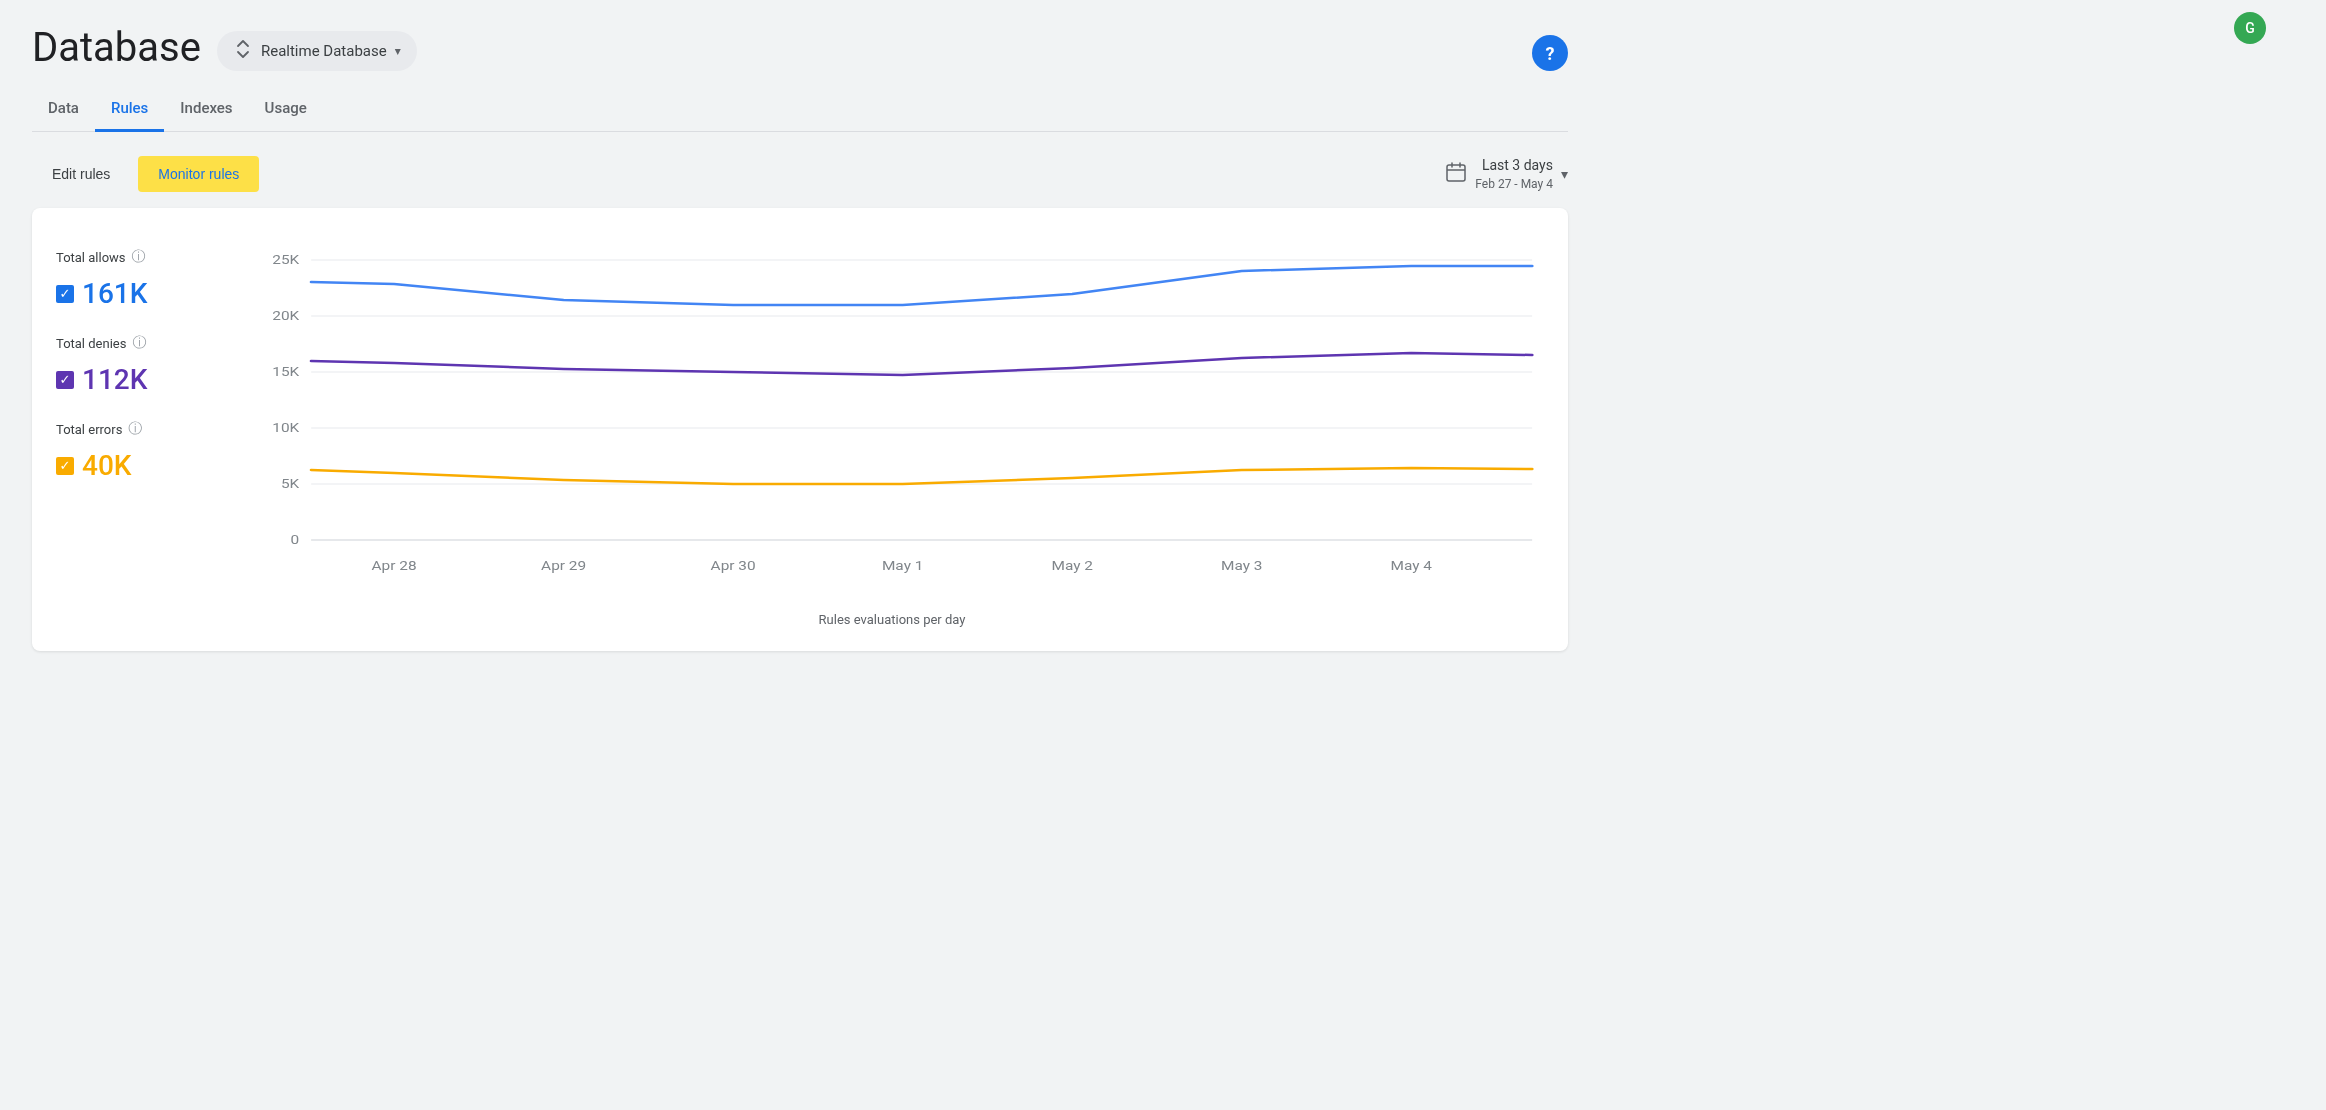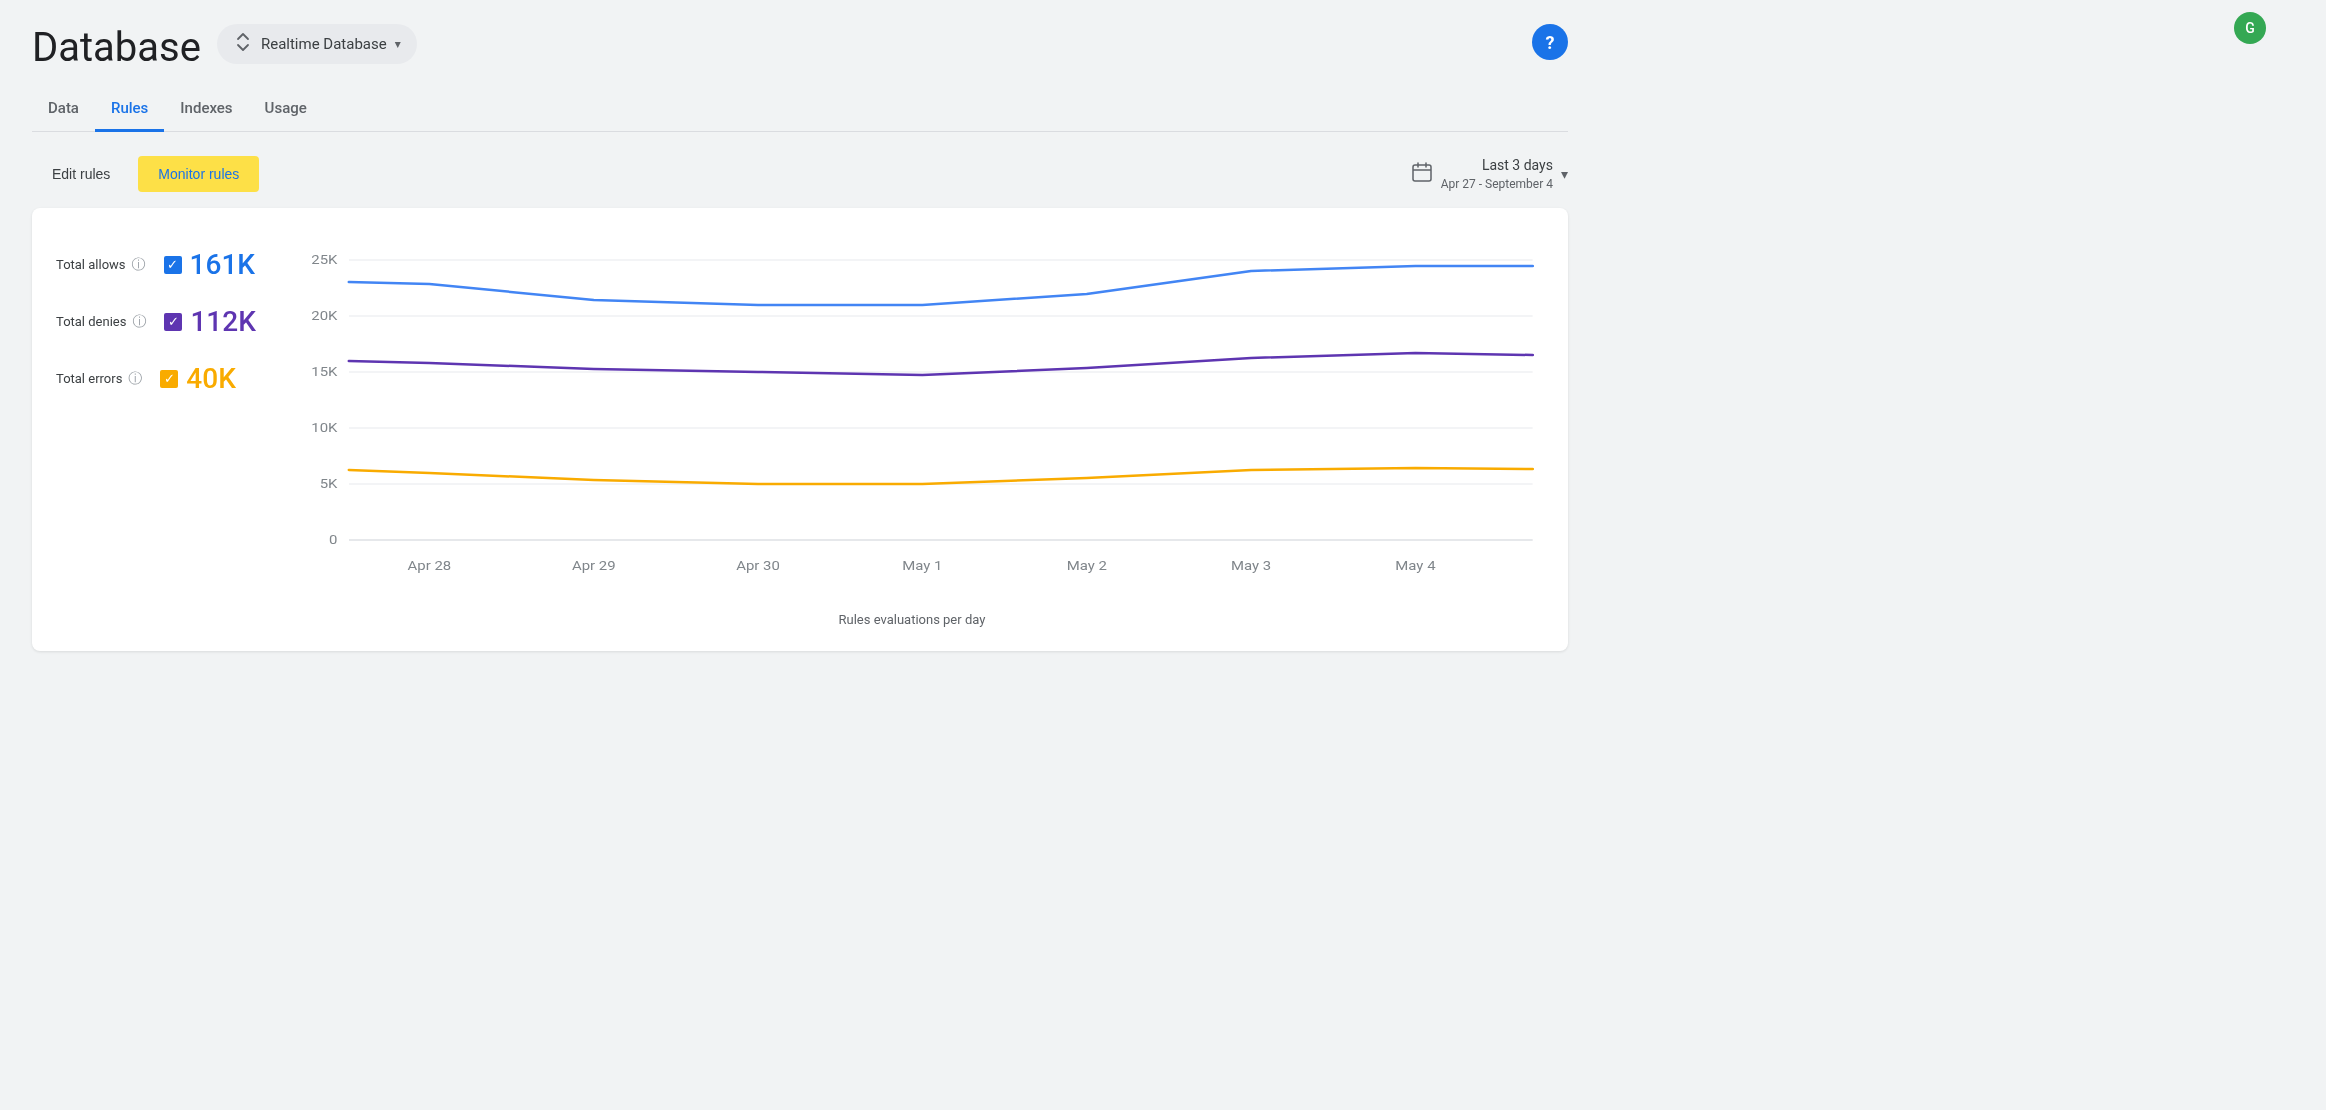--- a/index.html
+++ b/index.html
@@ -8,21 +8,21 @@
       background: #f1f3f4;
       color: #202124;
       min-height: 100vh;
     }
     .page-container {
       padding: 24px 32px;
       max-width: 1600px;
     }
     .header-row {
       display: flex;
-      align-items: flex-start;
+      align-items: flex-end;
       gap: 16px;
       margin-bottom: 16px;
     }
     .page-title {
       font-size: 40px;
       font-weight: 400;
       color: #202124;
     }
     .db-selector {
       display: flex;
@@ -116,21 +116,22 @@
     }
     .chart-legends {
       min-width: 160px;
       display: flex;
       flex-direction: column;
       gap: 24px;
       padding-top: 8px;
     }
     .legend-item {
       display: flex;
-      gap: 18px;
+      flex-direction: column;
+      gap: 11px;
       text-align: right;
     }
     .legend-label {
       display: flex;
       align-items: center;
       gap: 6px;
       font-size: 13px;
       color: #3c4043;
     }
     .legend-help {
@@ -230,21 +231,21 @@
         <span style="font-size:20px;color:#5f6368;">
           <svg width="22" height="22" viewBox="0 0 22 22" fill="none" xmlns="http://www.w3.org/2000/svg">
             <rect x="2" y="4" width="18" height="16" rx="2" stroke="#5f6368" stroke-width="1.5" fill="none"></rect>
             <line x1="2" y1="9" x2="20" y2="9" stroke="#5f6368" stroke-width="1.5"></line>
             <line x1="7" y1="2" x2="7" y2="6" stroke="#5f6368" stroke-width="1.5" stroke-linecap="round"></line>
             <line x1="15" y1="2" x2="15" y2="6" stroke="#5f6368" stroke-width="1.5" stroke-linecap="round"></line>
           </svg>
         </span>
         <div class="date-range-text">
           <div class="main-date">Last 3 days</div>
-          <div class="sub-date">Apr 27 - September 4</div>
+          <div class="sub-date">Feb 27 - May 4</div>
         </div>
         <span style="font-size:14px;color:#5f6368;">▾</span>
       </div>
     </div>
   </div>
 
   <div class="chart-card">
     <div class="chart-content">
 
       <div class="chart-legends">

